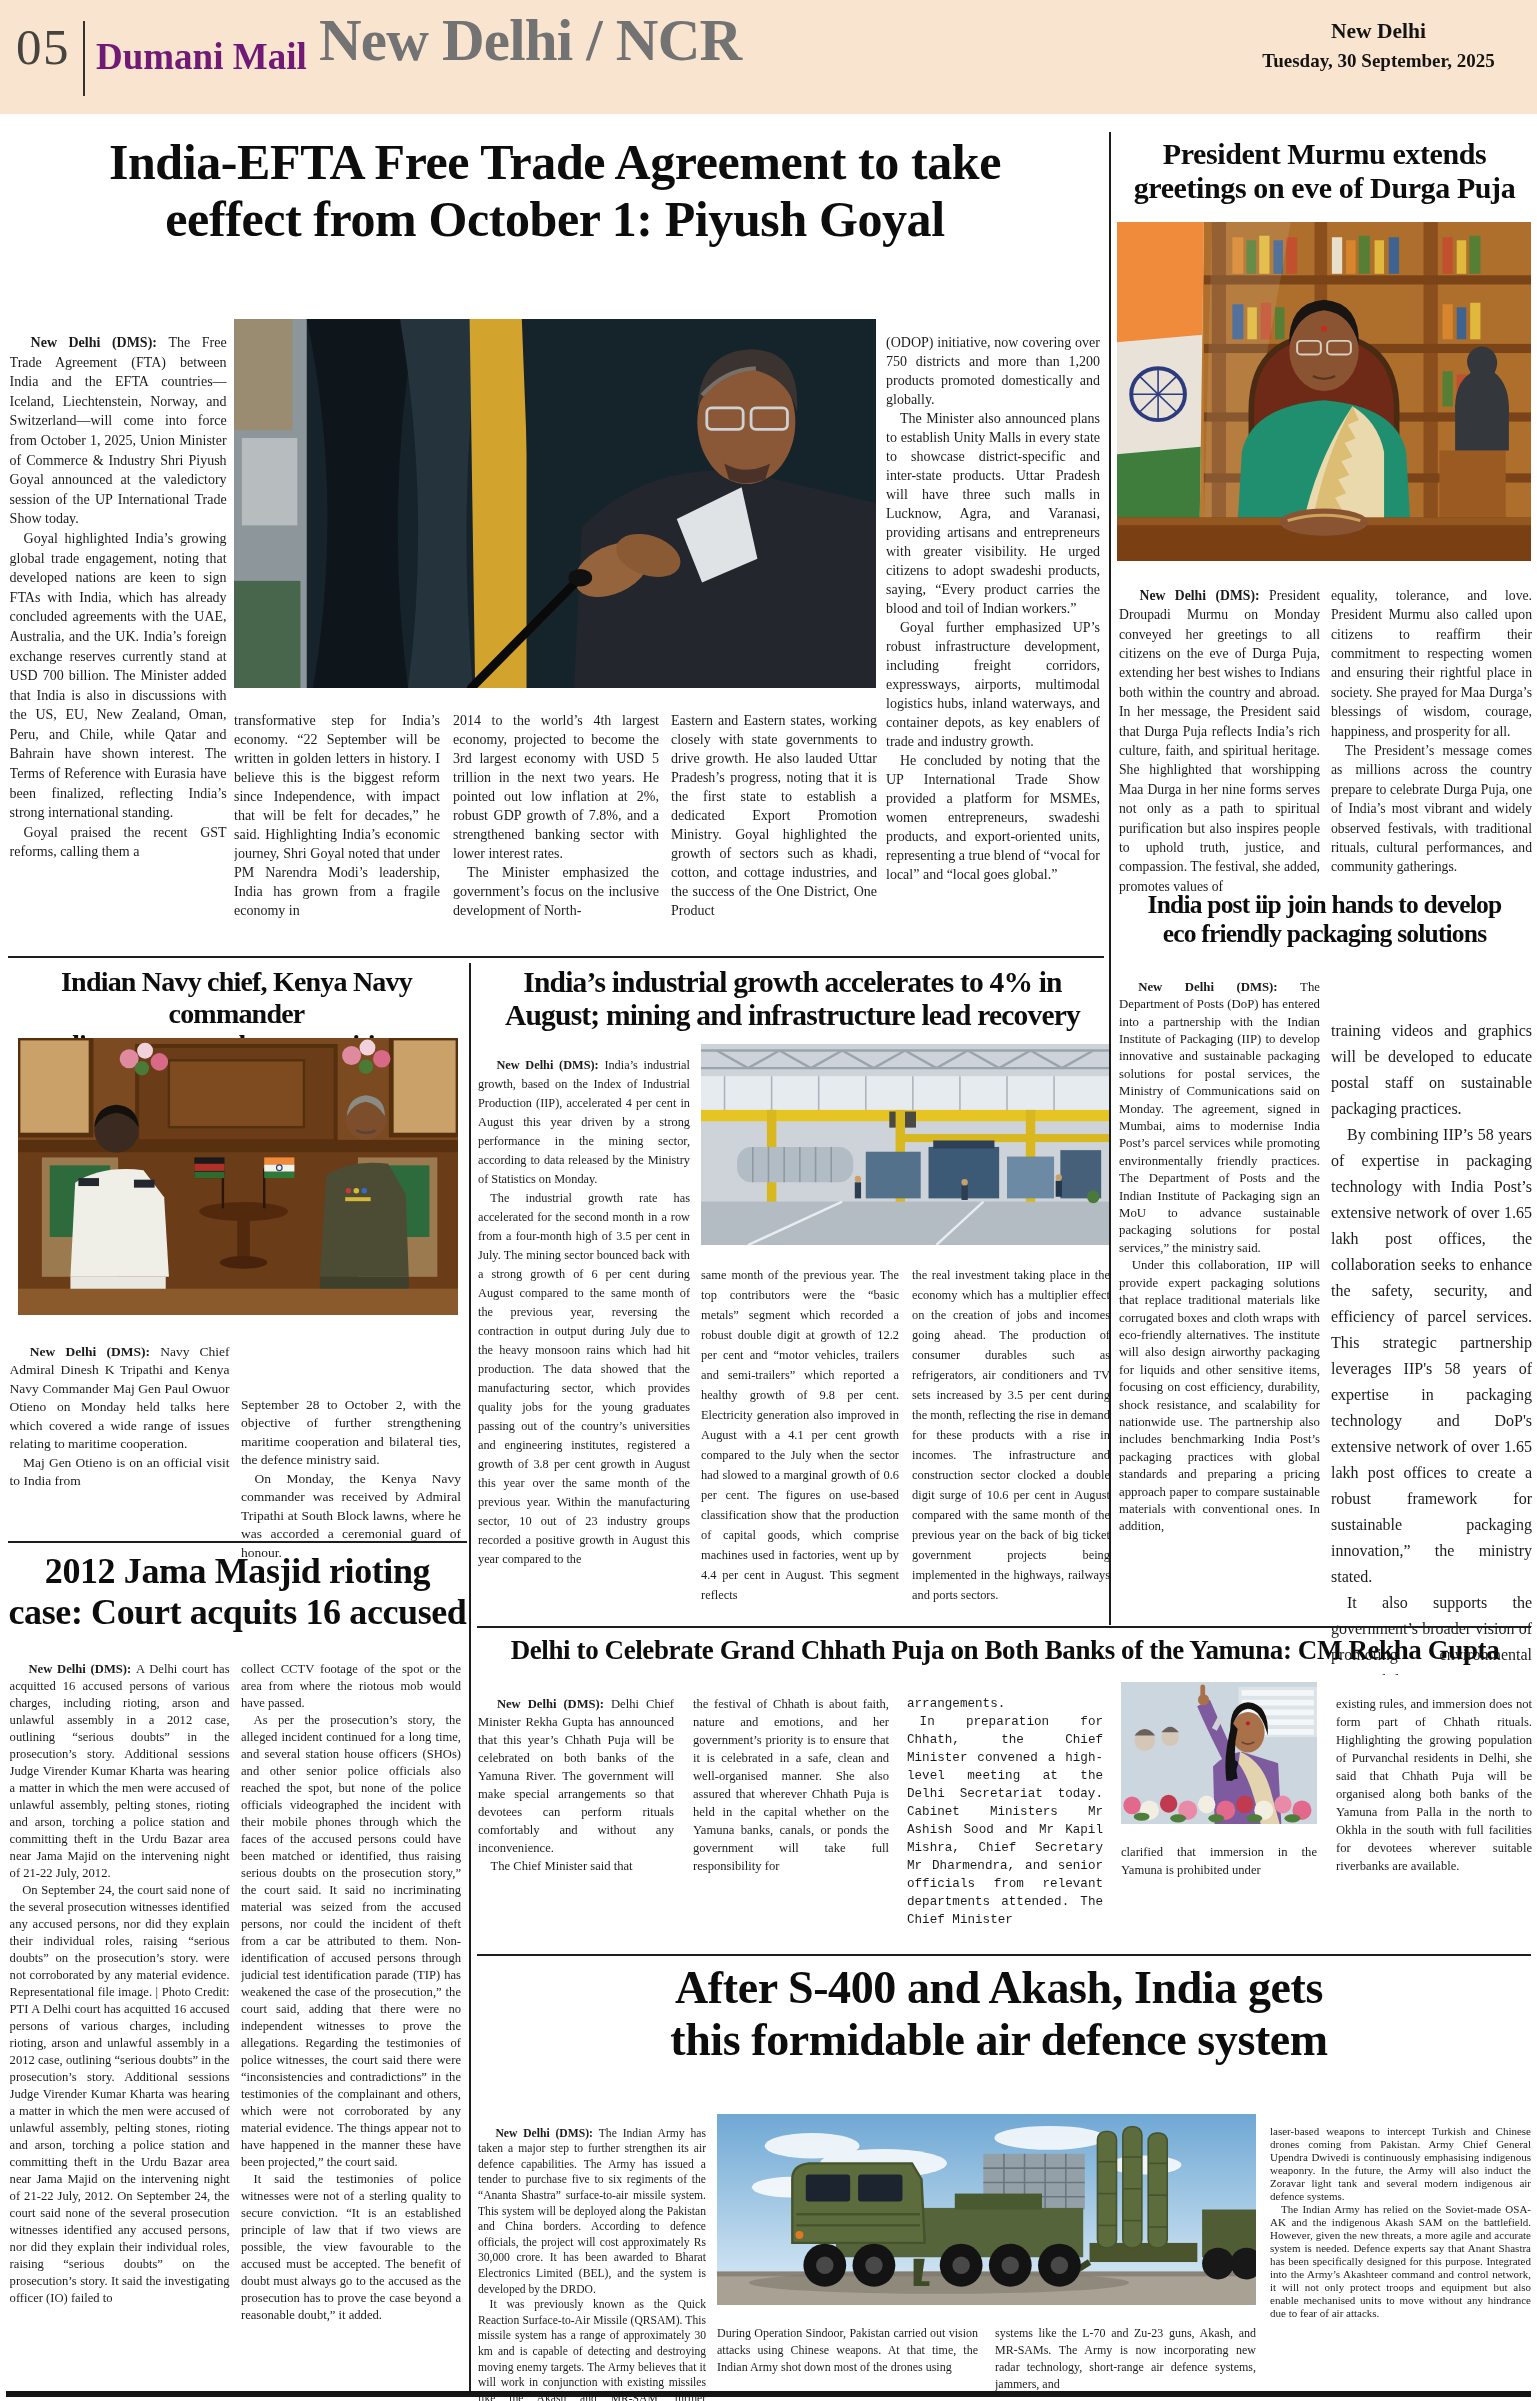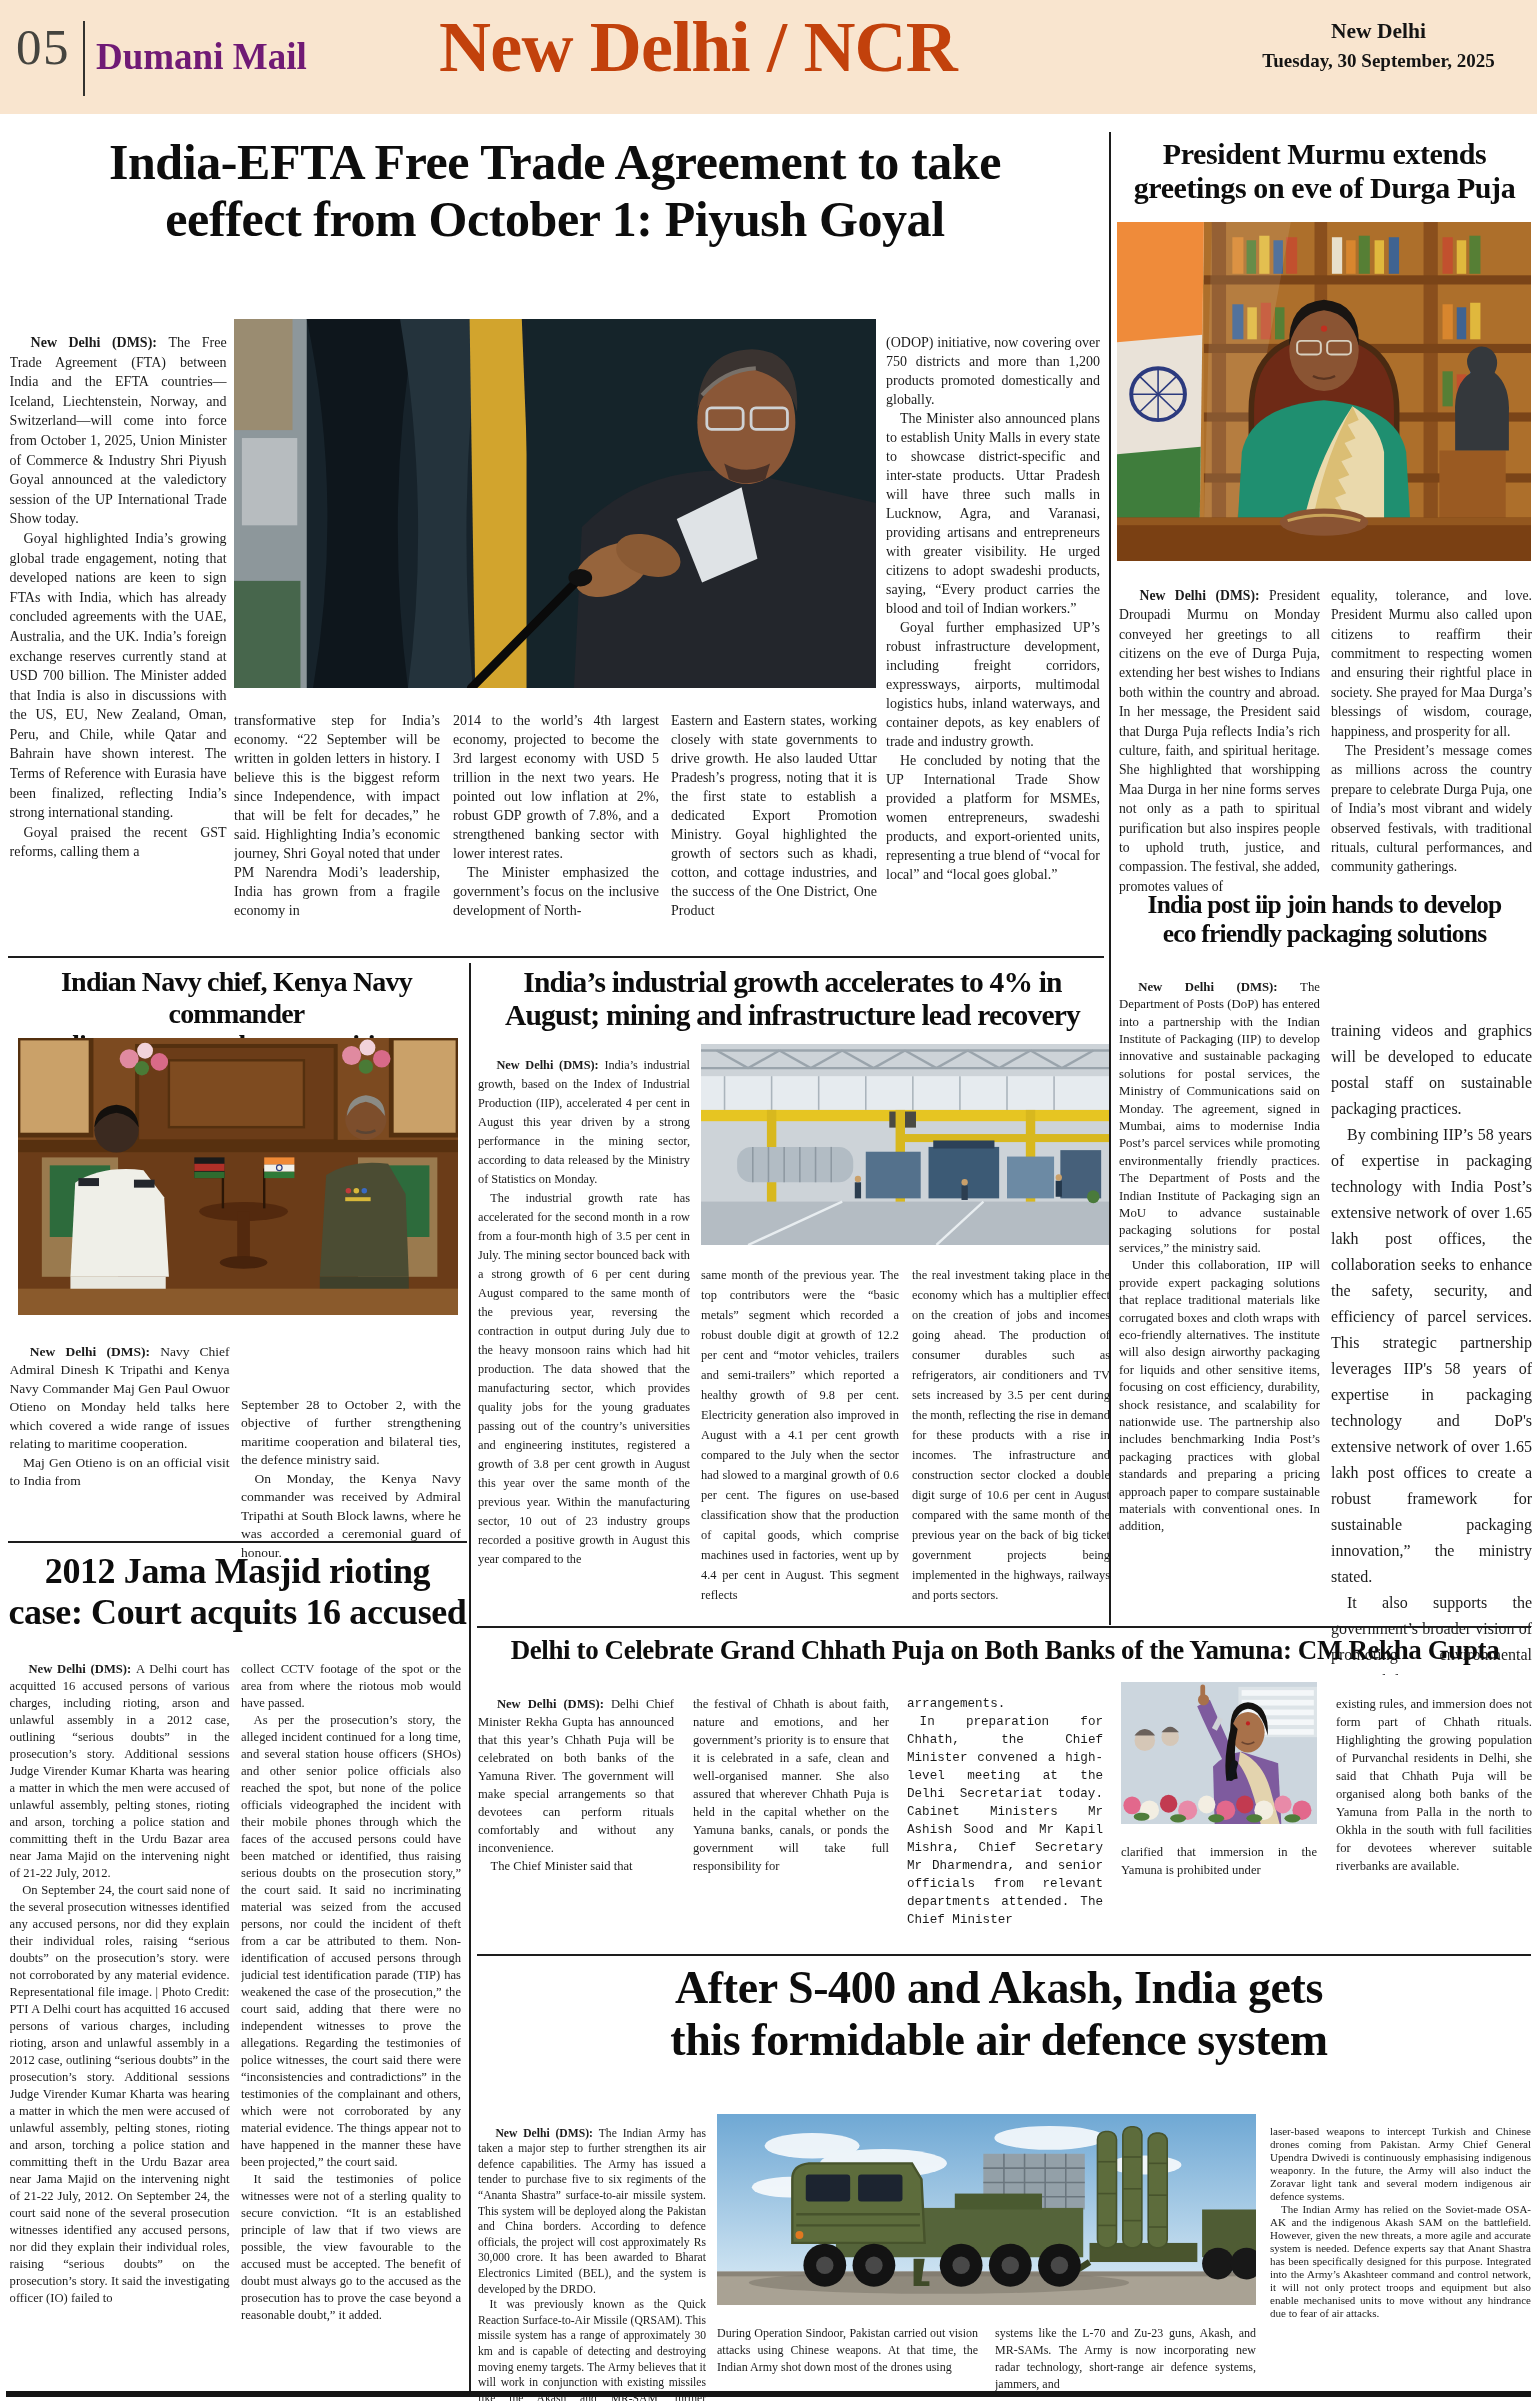--- a/index.html
+++ b/index.html
@@ -2,21 +2,21 @@
 <html style="font-size:12.8px"><head>
 <meta charset="utf-8">
 <style>
   html,body{margin:0;padding:0;background:#e8e8e8;}
   #page{position:relative;width:1537px;height:2401px;background:#ffffff;overflow:hidden;
         font-family:"Liberation Serif","DejaVu Serif",serif;color:#1b1b1b;}
   .band{position:absolute;left:0;top:0;width:1537px;height:114px;background:#f9e5cf;}
   .pagenum{position:absolute;left:16px;top:17.5px;font-size:51px;color:#45443f;letter-spacing:1.6px;}
   .mastdiv{position:absolute;left:83px;top:21px;width:1.6px;height:75px;background:#33322f;}
   .masthead{position:absolute;left:96px;top:35px;font-size:37px;font-weight:bold;color:#701a75;}
-  .section{position:absolute;left:319px;top:6.4px;width:638px;text-align:right;font-size:72px;font-weight:bold;color:#c2410c;letter-spacing:-0.8px;}
+  .section{position:absolute;left:319px;top:6.4px;width:638px;text-align:left;font-size:59px;font-weight:bold;color:#737373;letter-spacing:-0.8px;}
   .edition{position:absolute;left:1231px;top:19px;width:295px;text-align:center;color:#141414;}
   .edition .c{font-size:21.5px;font-weight:bold;}
   .edition .d{font-size:19px;font-weight:bold;margin-top:6.4px;}
   .headline{position:absolute;font-weight:bold;text-align:center;white-space:pre-line;color:#0d0d0d;line-height:1.13;letter-spacing:-0.4px;}
   .col{position:absolute;text-align:justify;white-space:pre-line;overflow:hidden;}
   .ind{text-indent:1.5em;}
   .dl{font-weight:bold;}
   .photo{position:absolute;overflow:hidden;background:#ccc;}
   .photo svg{display:block;width:100%;height:100%;}
   .hrule,.vrule,.botbar{position:absolute;background:#1d1d1d;}

